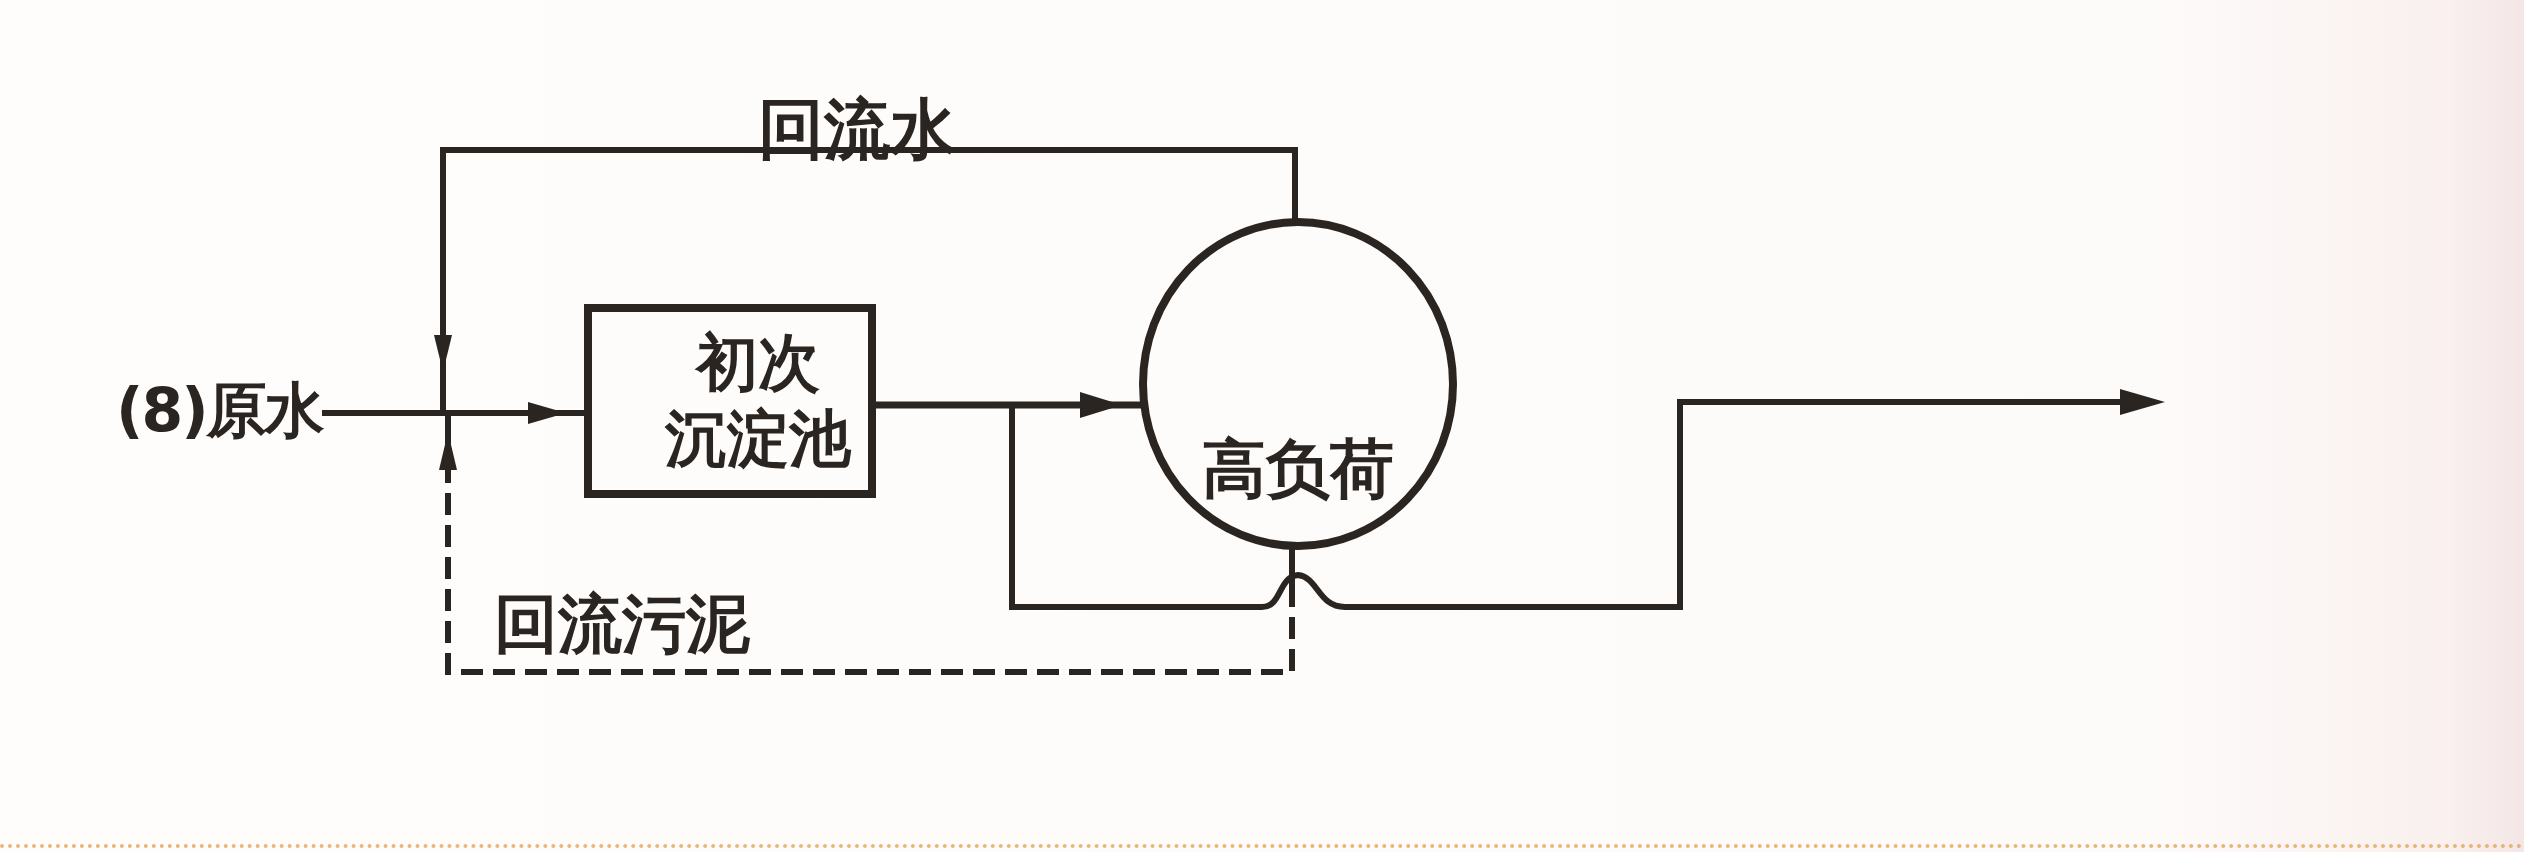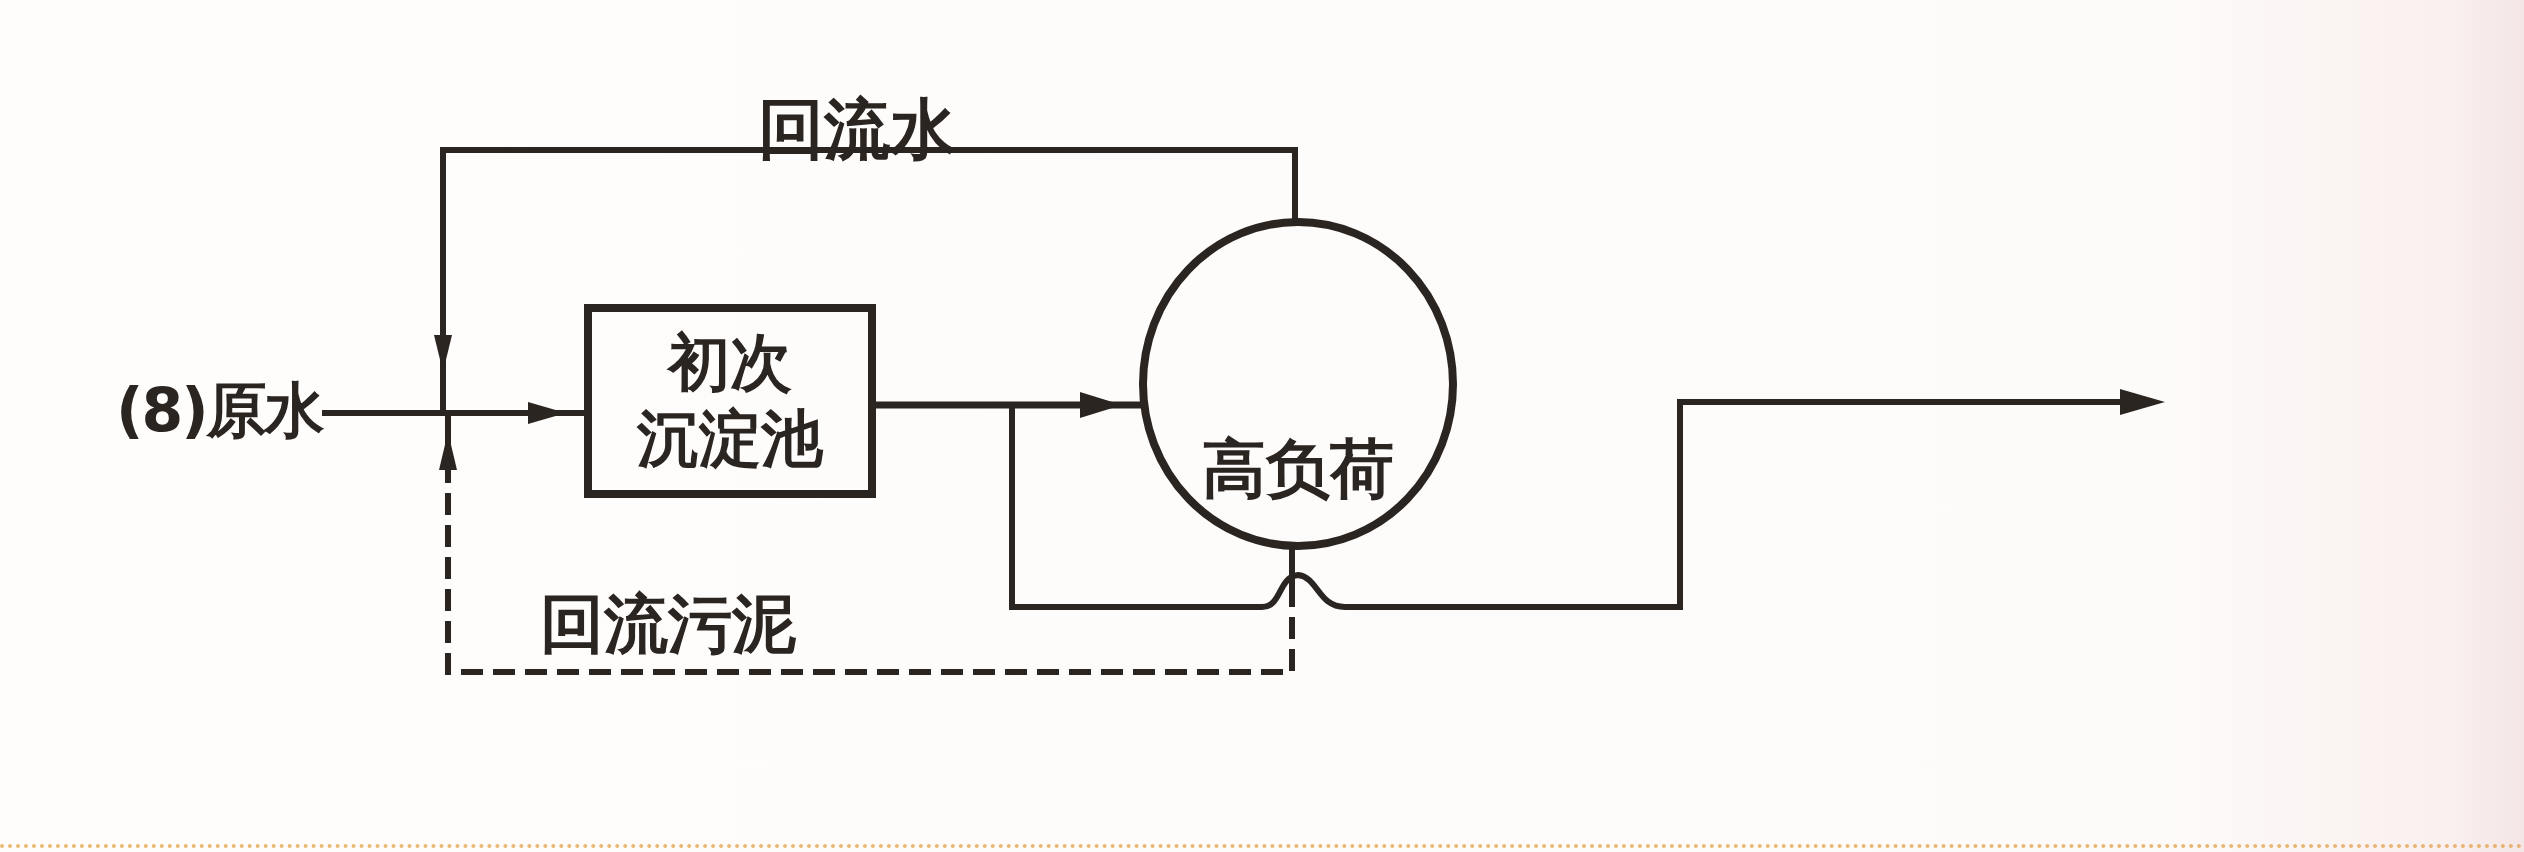--- a/index.html
+++ b/index.html
@@ -100,26 +100,26 @@
       <line x1="448" y1="440" x2="448" y2="413" stroke="#2b2522" stroke-width="6"></line>
 
       <path d="M439,470 L457,470 L448,432 z" fill="#2b2522"></path>
     </g>
   </svg>
 
   <div class="label" style="left:758px; top:74px; font-size:66px;margin-top:23px;">回流水</div>
 
   <div class="label" style="left:116px; top:380px; font-size:60px; letter-spacing:-2px;">(8)原水</div>
 
-  <div class="stacked" style="left:592px; top:312px; width:276px; height:178px; font-size:62px;">
+  <div class="stacked" style="left:592px; top:312px; width:276px; height:178px; font-size:62px;padding-left:28px;">
     <span>初次</span>
     <span>沉淀池</span>
   </div>
 
   <div class="stacked" style="left:1160px; top:268px; width:276px; height:240px; font-size:64px;justify-content:flex-end;">
     <span>高负荷</span>
   </div>
 
 
-  <div class="label" style="left:494px; top:592px; font-size:64px;margin-left:46px;">回流污泥</div>
+  <div class="label" style="left:494px; top:592px; font-size:64px;">回流污泥</div>
 
   <div class="dotted-border"></div>
 </div>
 
 </body></html>

